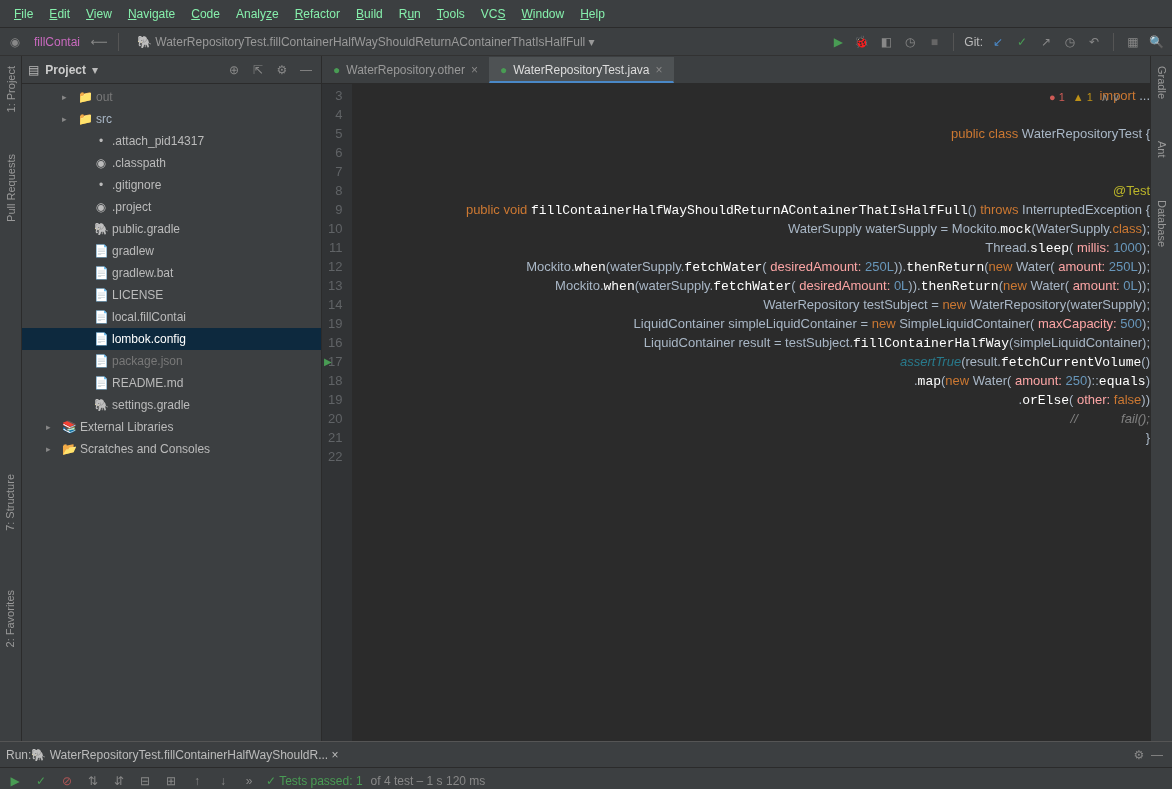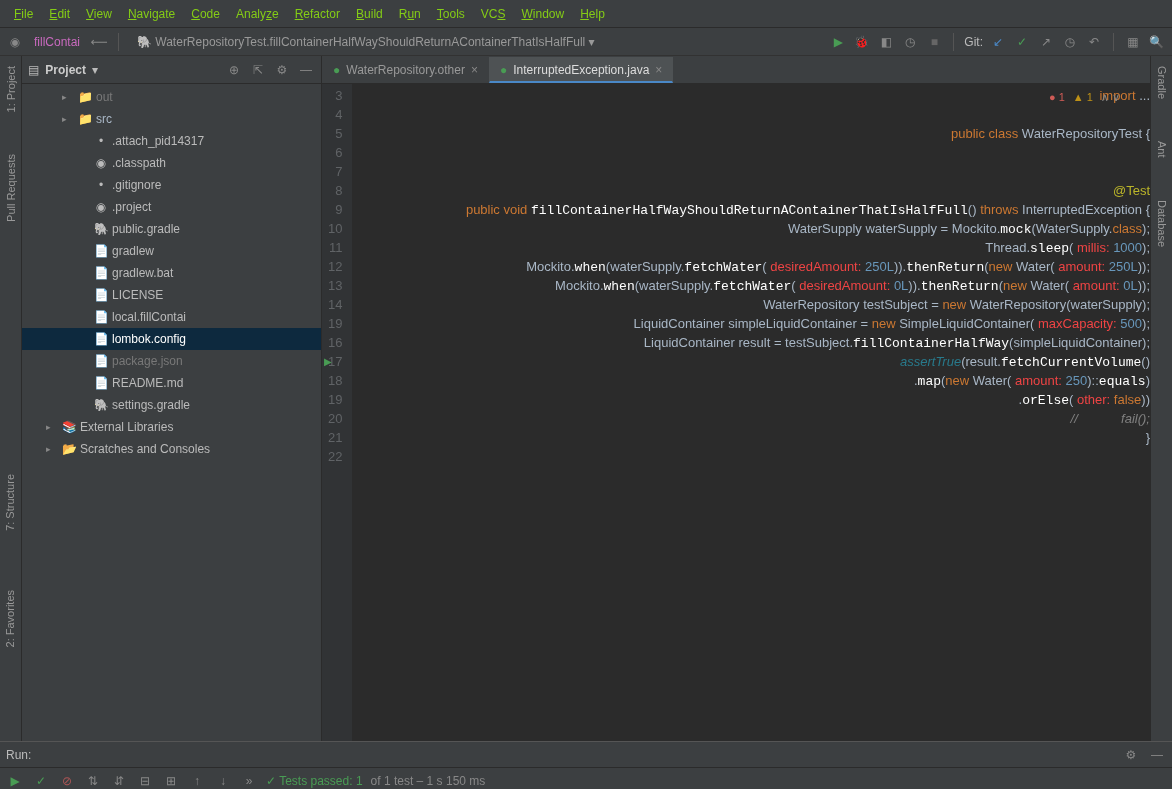--- a/index.html
+++ b/index.html
@@ -1,18 +1,18 @@
 <!DOCTYPE html>
 <html><head>
 <meta charset="utf-8">
 <style>
 * { margin:0; padding:0; box-sizing:border-box; font-family:"Segoe UI",Arial,sans-serif; }
 body { background:#2b2b2b; color:#bbb; font-size:12px; overflow:hidden; width:1172px; height:789px; }
 .menubar { height:28px; background:#3c3f41; display:flex; align-items:center; padding:0 6px; border-bottom:1px solid #2b2b2b; }
-.menubar span { padding:4px 8px; cursor:pointer; color:#84cc16;text-align:right; }
+.menubar span { padding:4px 8px; cursor:pointer; color:#86efac;text-align:right; }
 .menubar span u { text-decoration:underline; }
 .toolbar { height:28px; background:#3c3f41; display:flex; align-items:center; padding:0 6px; gap:6px; border-bottom:1px solid #323232; }
 .toolbar .sep { width:1px; height:18px; background:#555; margin:0 4px; }
 .runcfg { color:#c86abe; padding:0 4px; }
 .rcfg-path { color:#999; flex:1; white-space:nowrap; overflow:hidden; text-overflow:ellipsis; padding:0 8px; }
 .ticon { width:18px; height:18px; display:flex; align-items:center; justify-content:center; color:#888; }
 .ticon.green { color:#499c54; }
 .main { display:flex; height:calc(100% - 28px - 28px - 24px - 24px); }
 .lgut { width:22px; background:#3c3f41; border-right:1px solid #2b2b2b; display:flex; flex-direction:column; align-items:center; padding-top:4px; gap:30px; }
 .lgut .vtxt { writing-mode:vertical-rl; transform:rotate(180deg); color:#999; font-size:11px; padding:6px 0; }
@@ -37,29 +37,29 @@
 .gutter .ln { height:19px; position:relative; }
 .runmark { position:absolute; left:-4px; color:#499c54; font-size:10px; }
 .code { flex:1; padding:2px 0; white-space:pre; color:#a9b7c6; overflow:hidden;text-align:right; }
 .code .cl { height:19px; padding-left:8px; }
 .kw { color:#cc7832; }
 .ann { color:#bbb529; }
 .fn { color:#ffffff;font-family:Liberation Mono, monospace; }
 .teal { color:#287a8c; font-style:italic; }
 .num { color:#6897bb; }
 .cmt { color:#808080; font-style:italic;margin-left:21px; }
-.param { color:#ef4444; }
+.param { color:#fca5a5; }
 .hlw { color:#a9b7c6; }
 .err-ind { position:absolute; top:4px; right:30px; display:flex; gap:8px; font-size:11px; align-items:center; }
 .err-ind .e { color:#cf5b56; }
 .err-ind .w { color:#be9117; }
 .rgut { width:22px; background:#3c3f41; border-left:1px solid #2b2b2b; display:flex; flex-direction:column; align-items:center; gap:30px; padding-top:4px; }
 .rgut .vtxt { writing-mode:vertical-rl; color:#999; font-size:11px; padding:6px 0; }
 .runpanel { height:280px; background:#2b2b2b; border-top:1px solid #555; display:flex; flex-direction:column; }
-.rphead { height:26px; background:#3c3f41; display:flex; align-items:center; padding:0 6px; gap:8px; border-bottom:1px solid #2b2b2b; }
+.rphead { height:26px; background:#3c3f41; display:flex; align-items:center; padding:0 6px; border-bottom:1px solid #2b2b2b; }
 .rphead .sp { flex:1; }
 .rptabs { height:26px; background:#3c3f41; display:flex; align-items:center; padding:0 6px; gap:8px; border-bottom:1px solid #2b2b2b; }
 .testpass { color:#499c54; }
 .testgrey { color:#888; }
 </style>
 </head>
 <body>
 
 <div class="menubar">
   <span><u>F</u>ile</span>
@@ -208,21 +208,21 @@
 
   <div class="editwrap">
     <div class="tabs" id="tabs">
         <div class="tab">
           <span style="color:#499c54">●</span>
           <span>WaterRepository.other</span>
           <span class="x">×</span>
         </div>
         <div class="tab active">
           <span style="color:#499c54">●</span>
-          <span>InterruptedException.java</span>
+          <span>WaterRepositoryTest.java</span>
           <span class="x">×</span>
         </div>
       </div>
     <div class="editor">
       <div class="err-ind">
         <span class="e">● <span>1</span></span>
         <span class="w">▲ <span>1</span></span>
         <span style="color:#888">∧ ∨</span>
       </div>
       <div class="gutter" id="gutter">
@@ -254,35 +254,36 @@
   <div class="rgut">
     <div class="vtxt">Gradle</div>
     <div class="vtxt">Ant</div>
     <div class="vtxt">Database</div>
   </div>
 </div>
 
 <div class="runpanel">
   <div class="rphead">
     <span>Run:</span>
+    <span>🐘 <span>WaterRepositoryTest.fillContainerHalfWayShouldR...</span> ×</span>
     <span class="sp"></span>
     <span class="ticon">⚙</span>
     <span class="ticon">—</span>
   </div>
   <div class="rptabs">
     <span class="ticon green">▶</span>
     <span class="ticon green">✓</span>
     <span class="ticon" style="color:#a55">⊘</span>
     <span class="ticon">⇅</span>
     <span class="ticon">⇵</span>
     <span class="ticon">⊟</span>
     <span class="ticon">⊞</span>
     <span class="ticon">↑</span>
     <span class="ticon">↓</span>
     <span class="ticon">»</span>
     <span class="testpass">✓ <span>Tests passed:</span> <span>1</span></span>
-    <span class="testgrey">of 1 test – 1 s 150 ms</span>
+    <span class="testgrey">of 4 test – 1 s 120 ms</span>
   </div>
 
 </div>
 
 <div style="position:fixed;left:4px;top:474px;writing-mode:vertical-rl;transform:rotate(180deg);color:#999;font-size:11px">7: Structure</div>
 <div style="position:fixed;left:4px;top:590px;writing-mode:vertical-rl;transform:rotate(180deg);color:#999;font-size:11px">2: Favorites</div>
 
 </body></html>

